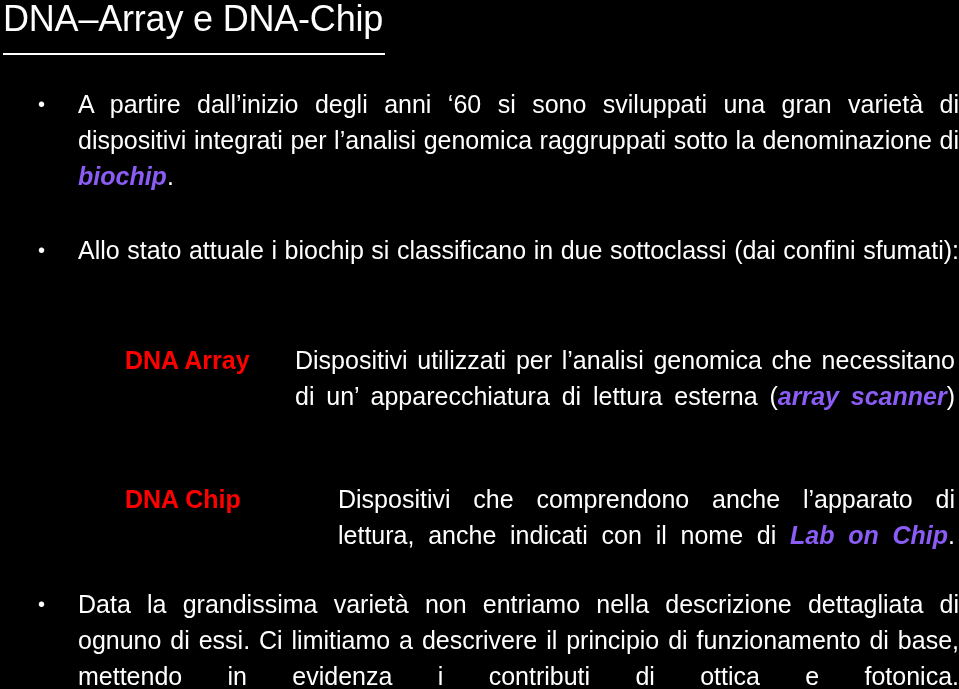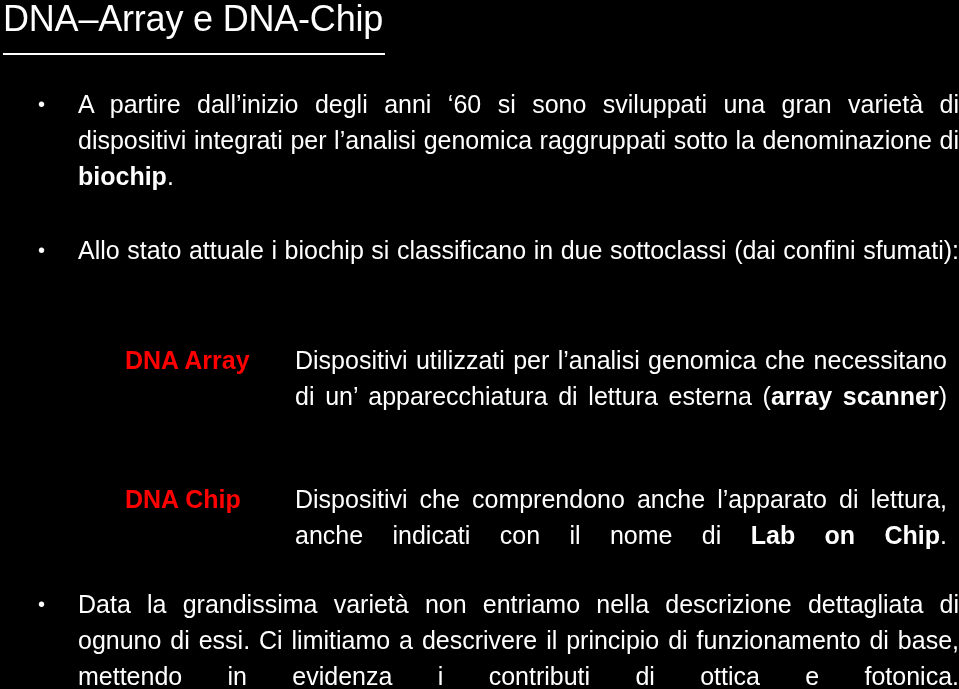--- a/index.html
+++ b/index.html
@@ -85,44 +85,45 @@
     left: 125px;
     top: 0;
     font-size: 25px;
     line-height: 36px;
     font-weight: bold;
     color: #ff0000;
     white-space: nowrap;
   }
   .def-body {
     margin-left: 295px;
-    margin-right: 12px;
+    margin-right: 4px;
     font-size: 25px;
     line-height: 36px;
     text-align: justify;
     text-justify: inter-word;
     color: #ffffff;
   }
   .def-body.lastline-left::after {
     content: "";
     display: inline-block;
     width: 100%;
   }
 
   
   .em-red {
-    color: #ffffff;
+    color: #8b5cf6;
     font-weight: bold;
+    font-style: italic;
   }
 
   
   #bullet-1 { top: 86px; }
   #bullet-2 { top: 232px; }
   #def-1    { top: 342px; }
-  #def-2    { top: 481px; }
+  #def-2    { top: 481px; padding-left: 43px; }
   #bullet-3 { top: 586px; }
 </style>
 </head>
 <body>
 
 <div id="slide">
 
   <div id="title-block">
     <span id="slide-title">DNA–Array e DNA-Chip</span>
   </div>

